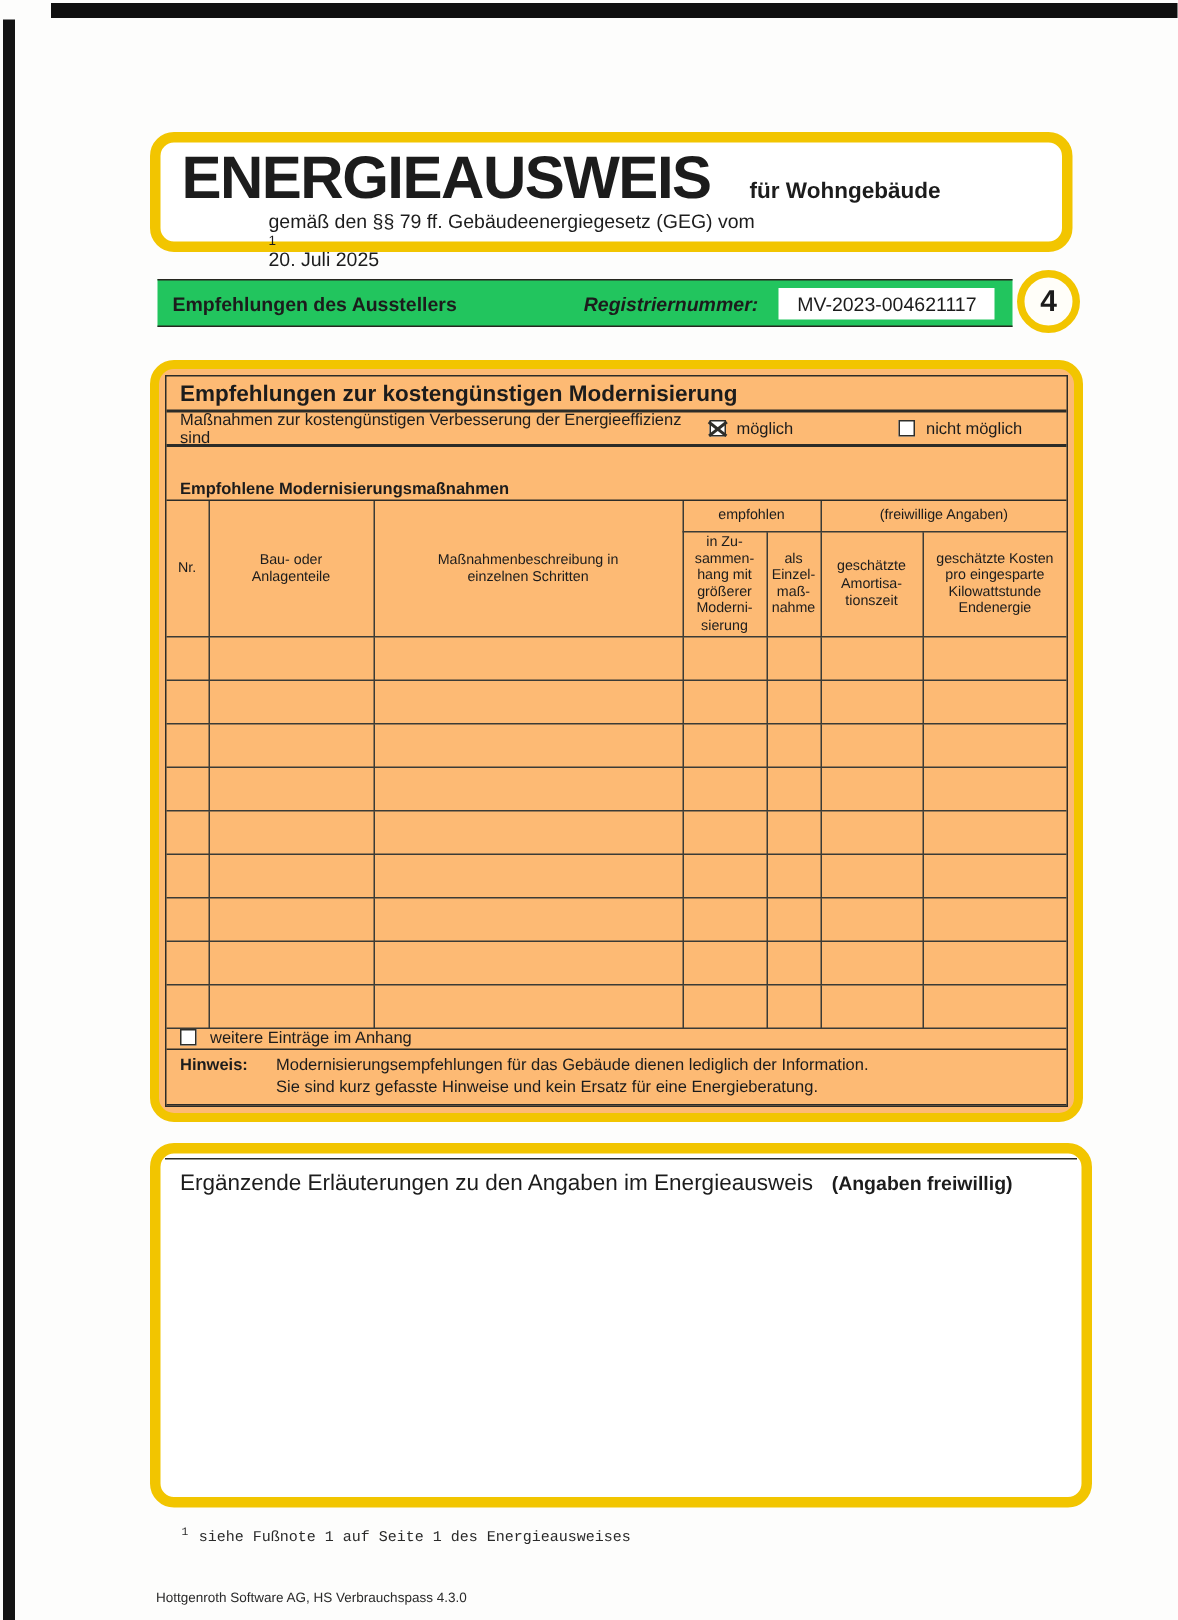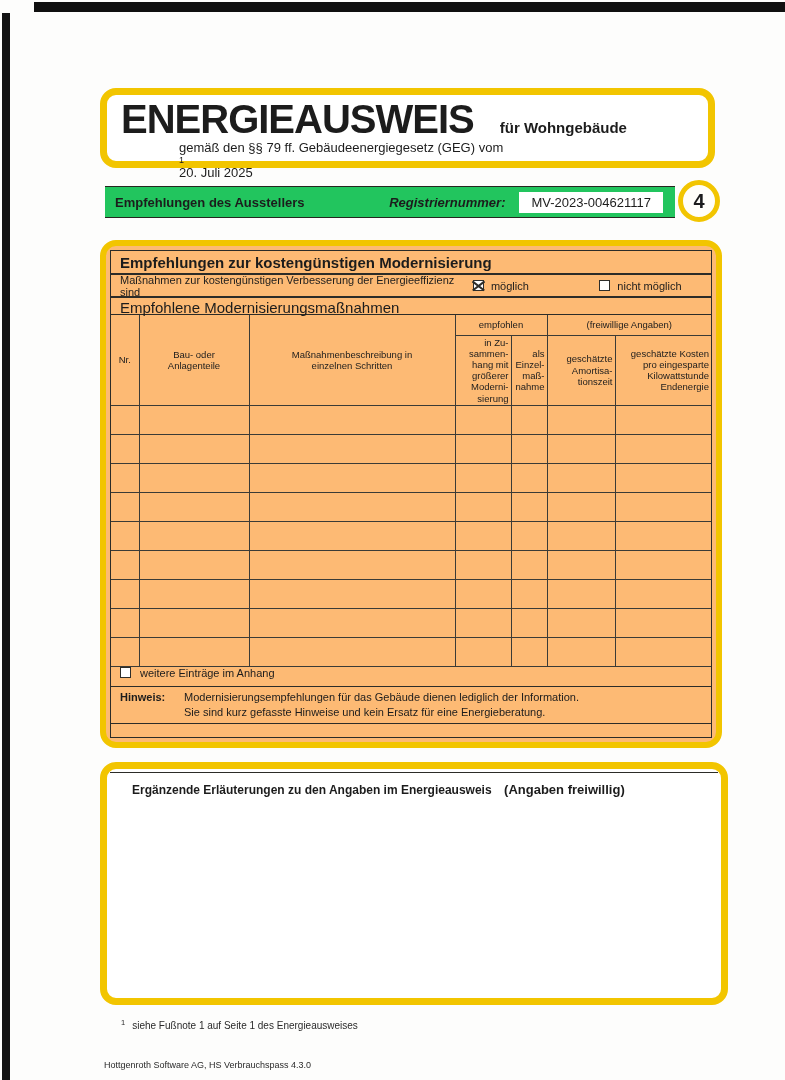--- a/index.html
+++ b/index.html
@@ -49,30 +49,30 @@
   .main-box {
     position:absolute; left:100px; top:240px; width:622px; height:508px;
     border:6px solid var(--yl); border-radius:16px; background:#fdba74; padding:4px;
   }
   .main-inner { border:1.5px solid #2c2c28; height:100%; display:flex; flex-direction:column; }
   .box-title { font-size:15px; font-weight:bold; padding:3px 9px 2px 9px; height:24px; border-bottom:2px solid #2c2c28; }
   .measures-row { display:flex; align-items:center; font-size:11px; padding:0 9px; height:23px; border-bottom:2px solid #2c2c28; }
   .measure-opt { display:flex; align-items:center; gap:7px; }
   .opt1 { margin-left:auto; width:128px; }
   .opt2 { width:104px; }
-  .table-subtitle { font-size:15px; font-weight:normal; padding:1px 9px; height:17px; border-bottom:1.5px solid #2c2c28; }
+  .table-subtitle { font-size:11px; font-weight:bold; padding:1px 9px; height:17px; border-bottom:1.5px solid #2c2c28;margin-top:21px; }
 
   table.meas { width:100%; border-collapse:collapse; table-layout:fixed; }
   table.meas th, table.meas td { border:1px solid #3b3b36; font-weight:normal; }
   table.meas th { font-size:9.5px; line-height:1.18; text-align:center; vertical-align:middle; white-space:pre-line; padding:1px 2px; }
   table.meas tr > *:first-child { border-left:none; }
   table.meas tr > *:last-child  { border-right:none; }
   table.meas thead tr:first-child th { border-top:none; }
   tr.grp-row th { height:20px; }
-  tr.hdr-row th { height:64px;text-align:right; }
+  tr.hdr-row th { height:64px; }
   tbody.rows td { height:29px; font-size:10px; }
 
   .more-row { display:flex; align-items:flex-start; gap:9px; font-size:11px; padding:0 9px; height:20px; border-bottom:1.5px solid #2c2c28; }
   .note-row { display:flex; font-size:11px; padding:4px 9px 3px 9px; height:37px; border-bottom:1.5px solid #2c2c28; }
   .note-label { font-weight:bold; width:64px; flex:none; }
   .note-text div { margin-bottom:3px; }
   .details-row { display:flex; font-size:11px; flex:1; }
   .details-label { width:220px; flex:none; border-right:1px solid #3b3b36; padding:3px 9px; line-height:1.5; }
   .details-value { padding:3px 10px; line-height:1.35; }
 
@@ -83,24 +83,24 @@
   }
   .cbx.checked::before { transform:rotate(38deg); }
   .cbx.checked::after  { transform:rotate(-38deg); }
 
   
   .expl-box {
     position:absolute; left:100px; top:762px; width:628px; height:243px;
     border:7px solid var(--yl); border-radius:16px; background:#fff; padding:3px;
   }
   .expl-inner { border-top:1.5px solid #2c2c28; height:100%; padding:7px 10px; }
-  .expl-title { font-size:12px; font-weight:bold; display:inline;margin-left:12px; }
+  .expl-title { font-size:15px; font-weight:normal; display:inline; }
   .expl-suffix { font-size:13px; font-weight:bold; margin-left:8px; }
 
-  .footnote { position:absolute; left:121px; top:1018px; font-size:10px; color:#2a2a2a; }
+  .footnote { position:absolute; left:121px; top:1018px; font-size:10px; color:#2a2a2a;font-family:Liberation Mono, monospace; }
   .footnote sup { font-size:7.5px; margin-right:7px; }
   .page-footer { position:absolute; left:104px; top:1060px; font-size:9px; color:#2a2a2a; }
 
   :root { --yl:#f2c500; }
 </style>
 </head>
 <body>
 
 <div class="scan-top"></div>
 <div class="scan-left"></div>

